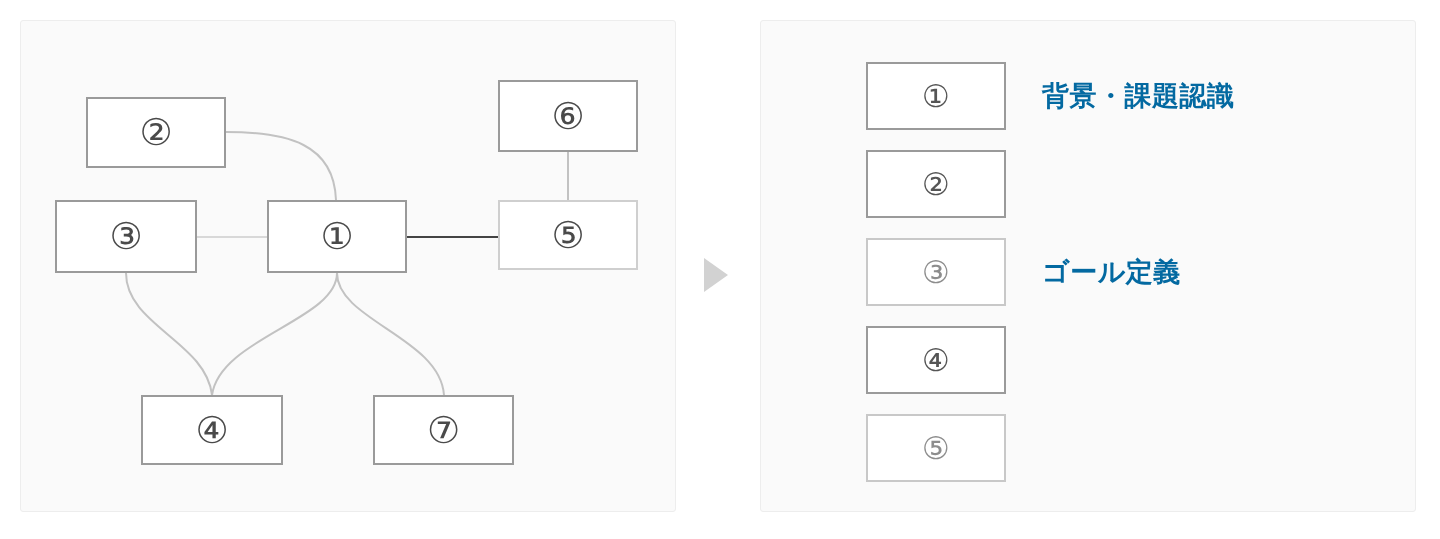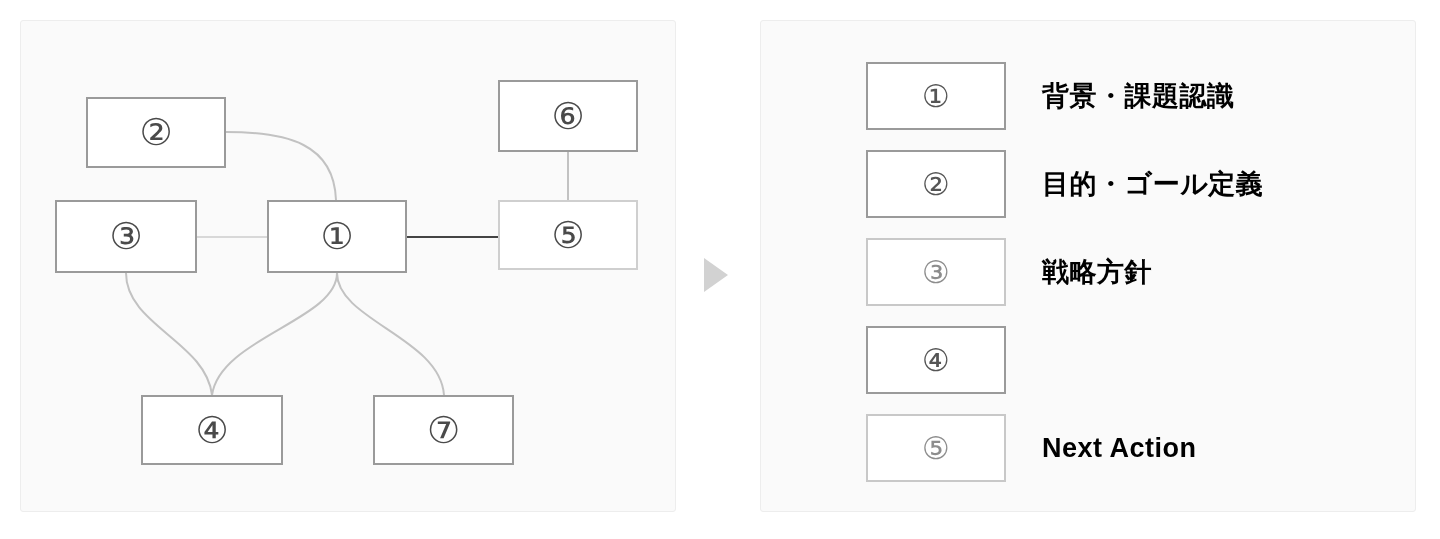--- a/index.html
+++ b/index.html
@@ -83,21 +83,21 @@
     line-height: 1;
     color: #555555;
     font-family: "DejaVu Sans", sans-serif;
     flex: none;
   }
   .legend-badge.faint { border-color: #c8c8c8; color: #8d8d8d; }
   .legend-label {
     margin-left: 36px;
     font-size: 27px;
     font-weight: bold;
-    color: #000000;
+    color: #0369a1;
     letter-spacing: 0.5px;
     white-space: nowrap;
   }
 </style>
 </head>
 <body>
 
 <div class="panel" id="left-panel"></div>
 
 <svg id="graph-svg" viewBox="0 0 656 492">
@@ -144,26 +144,24 @@
 <div id="divider-arrow"></div>
 
 <div class="panel" id="right-panel"></div>
 <div id="legend-rows">
     <div class="legend-row" style="left: 866px; top: 62px;">
       <div class="legend-badge">①</div>
       <div class="legend-label">背景・課題認識</div>
     </div>
     <div class="legend-row" style="left: 866px; top: 150px;">
       <div class="legend-badge">②</div>
-      <div class="legend-label">目的・ゴール定義</div>
     </div>
     <div class="legend-row" style="left: 866px; top: 238px;">
       <div class="legend-badge faint">③</div>
-      <div class="legend-label">戦略方針</div>
+      <div class="legend-label">ゴール定義</div>
     </div>
     <div class="legend-row" style="left: 866px; top: 326px;">
       <div class="legend-badge">④</div>
     </div>
     <div class="legend-row" style="left: 866px; top: 414px;">
       <div class="legend-badge faint">⑤</div>
-      <div class="legend-label">Next Action</div>
     </div>
   </div>
 
 </body></html>

